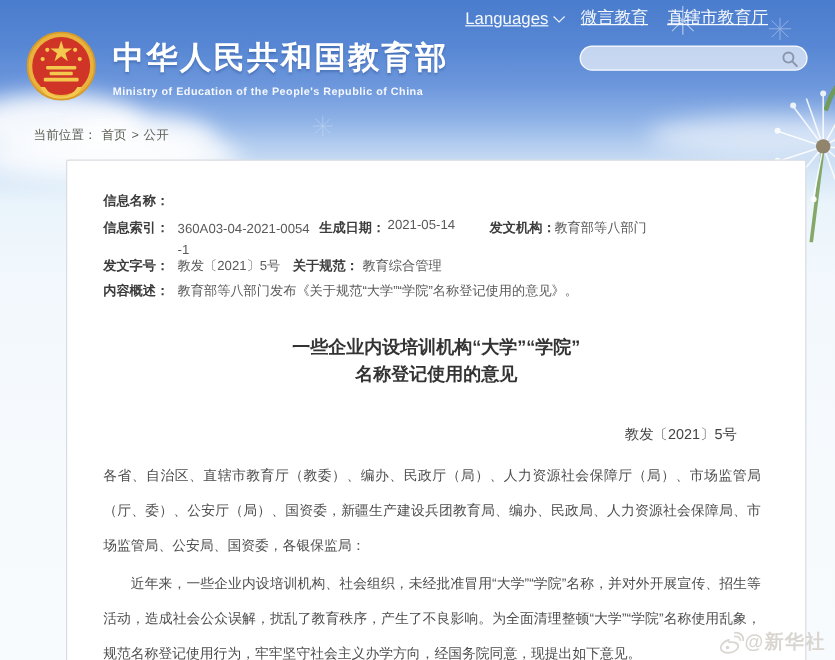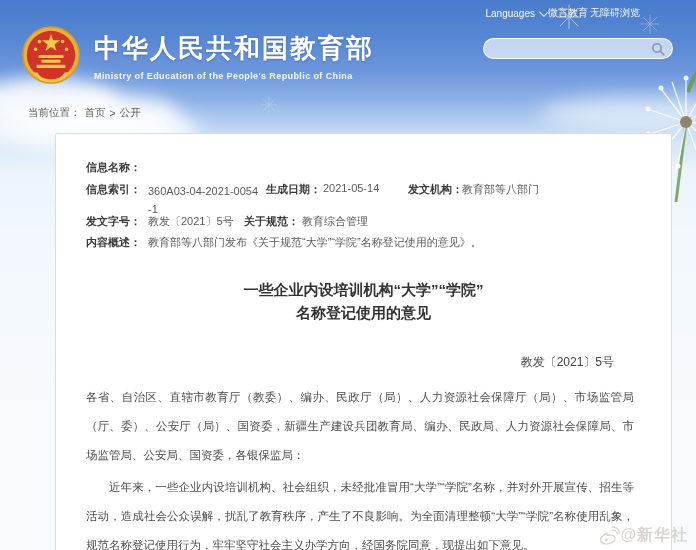--- a/index.html
+++ b/index.html
@@ -21,22 +21,22 @@
   .cloud.c3 { left: -20px; top: 110px; width: 220px; height: 40px; opacity: .85; }
   .cloud.c4 { left: 540px; top: 96px; width: 200px; height: 34px; opacity: .55; }
   .sparkle { position: absolute; opacity: .55; }
   .sparkle.s2 { opacity: .4; }
   .sparkle.s3 { opacity: .3; }
   .dandelion { position: absolute; right: -26px; top: 52px; opacity: .9; }
 
   
   .topbar {
     position: absolute; top: 6px; right: 56px;
-    display: flex; align-items: center; gap: 2px;
-    color: rgba(255,255,255,.95); font-size: 10px;
+    display: flex; align-items: center; gap: 16px;
+    color: rgba(255,255,255,.95); font-size: 14px; text-decoration: underline;
   }
   .topbar .item { display: flex; align-items: center; gap: 4px; cursor: pointer; }
   .chev { width: 7px; height: 7px; display: inline-block;
     border-right: 1.4px solid rgba(255,255,255,.9);
     border-bottom: 1.4px solid rgba(255,255,255,.9);
     transform: rotate(45deg) translateY(-2px); }
 
   
   .header { position: absolute; left: 22px; top: 26px; display: flex; align-items: center; }
   .emblem { width: 58px; height: 60px; flex: 0 0 auto; }
@@ -160,21 +160,21 @@
 
 <div class="topbar">
   <span class="item">
     <span>Languages</span>
     <span class="chev"></span>
   </span>
   <span class="item">
     <span>微言教育</span>
   </span>
   <span class="item">
-    <span>无障碍浏览</span>
+    <span>直辖市教育厅</span>
   </span>
 </div>
 
 <div class="header">
   <svg class="emblem" viewBox="0 0 60 62">
     <circle cx="30" cy="30" r="29" fill="#e9b23c"></circle>
     <circle cx="30" cy="30" r="25" fill="#cf3426"></circle>
     <g fill="#f4c84e">
       <path d="M30 8 l2.2 6.8 7.2 0 -5.8 4.2 2.2 6.8 -5.8 -4.2 -5.8 4.2 2.2 -6.8 -5.8 -4.2 7.2 0 z"></path>
       <circle cx="18" cy="16" r="1.8"></circle>

